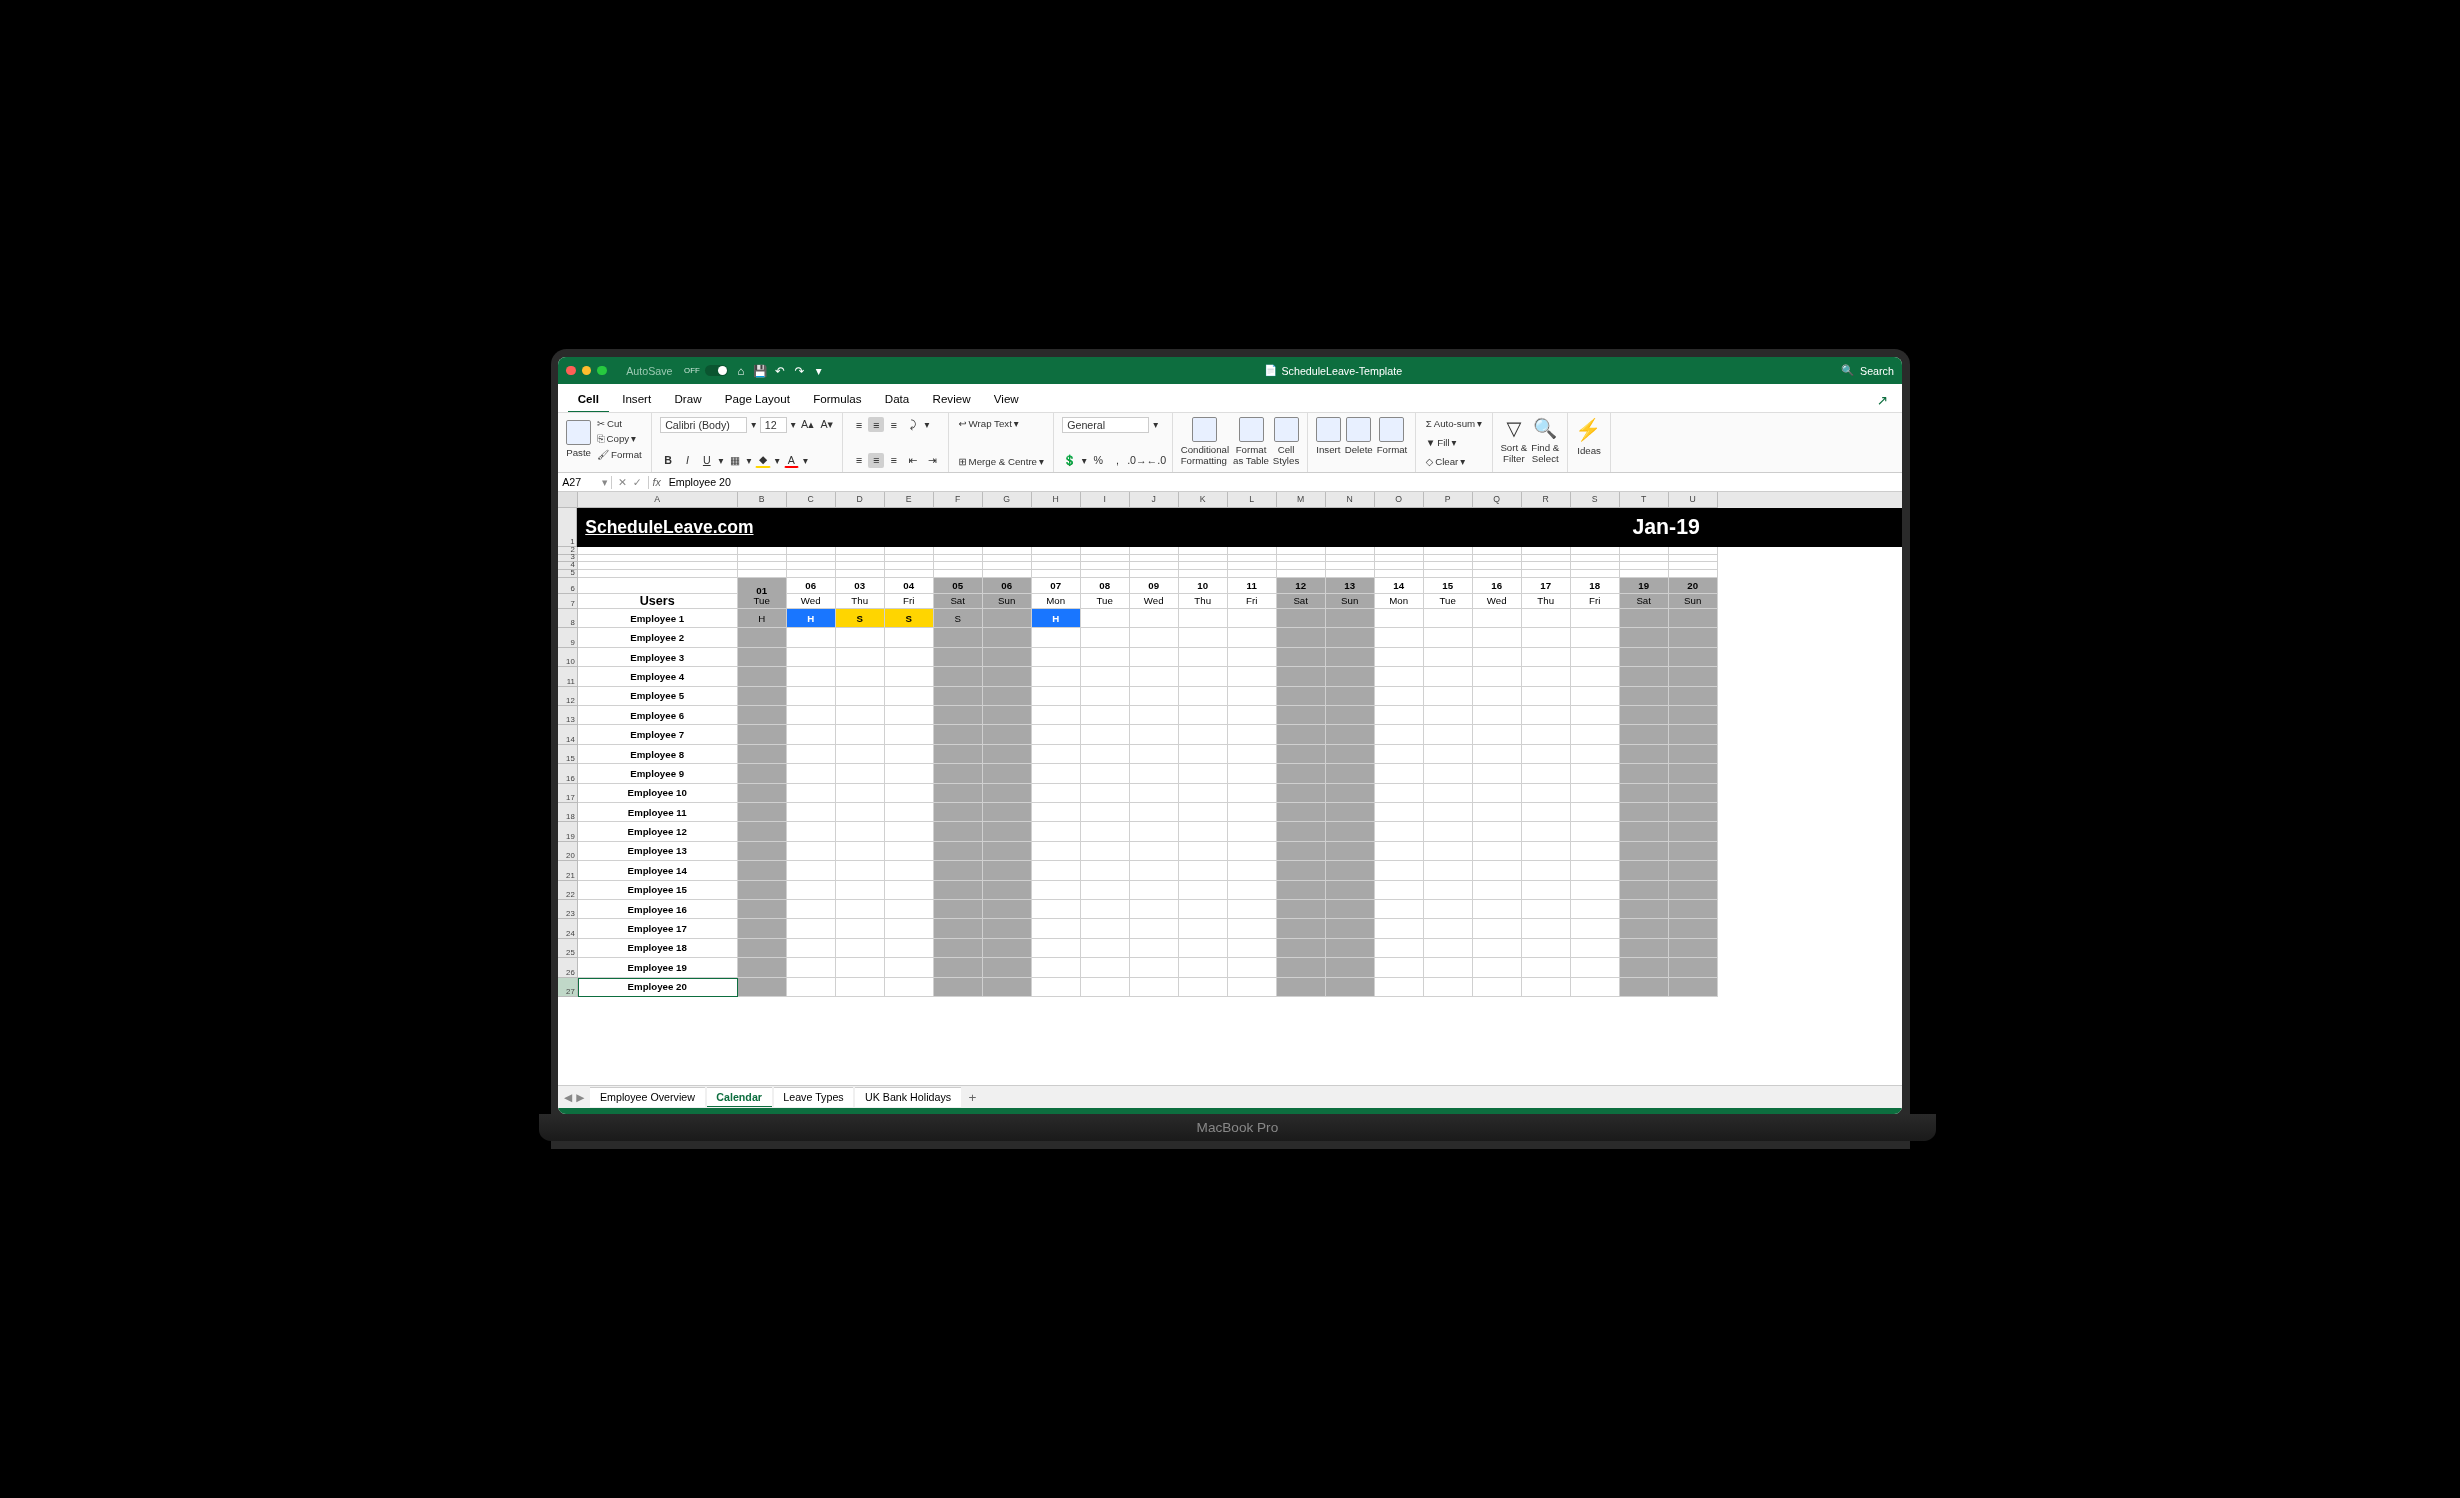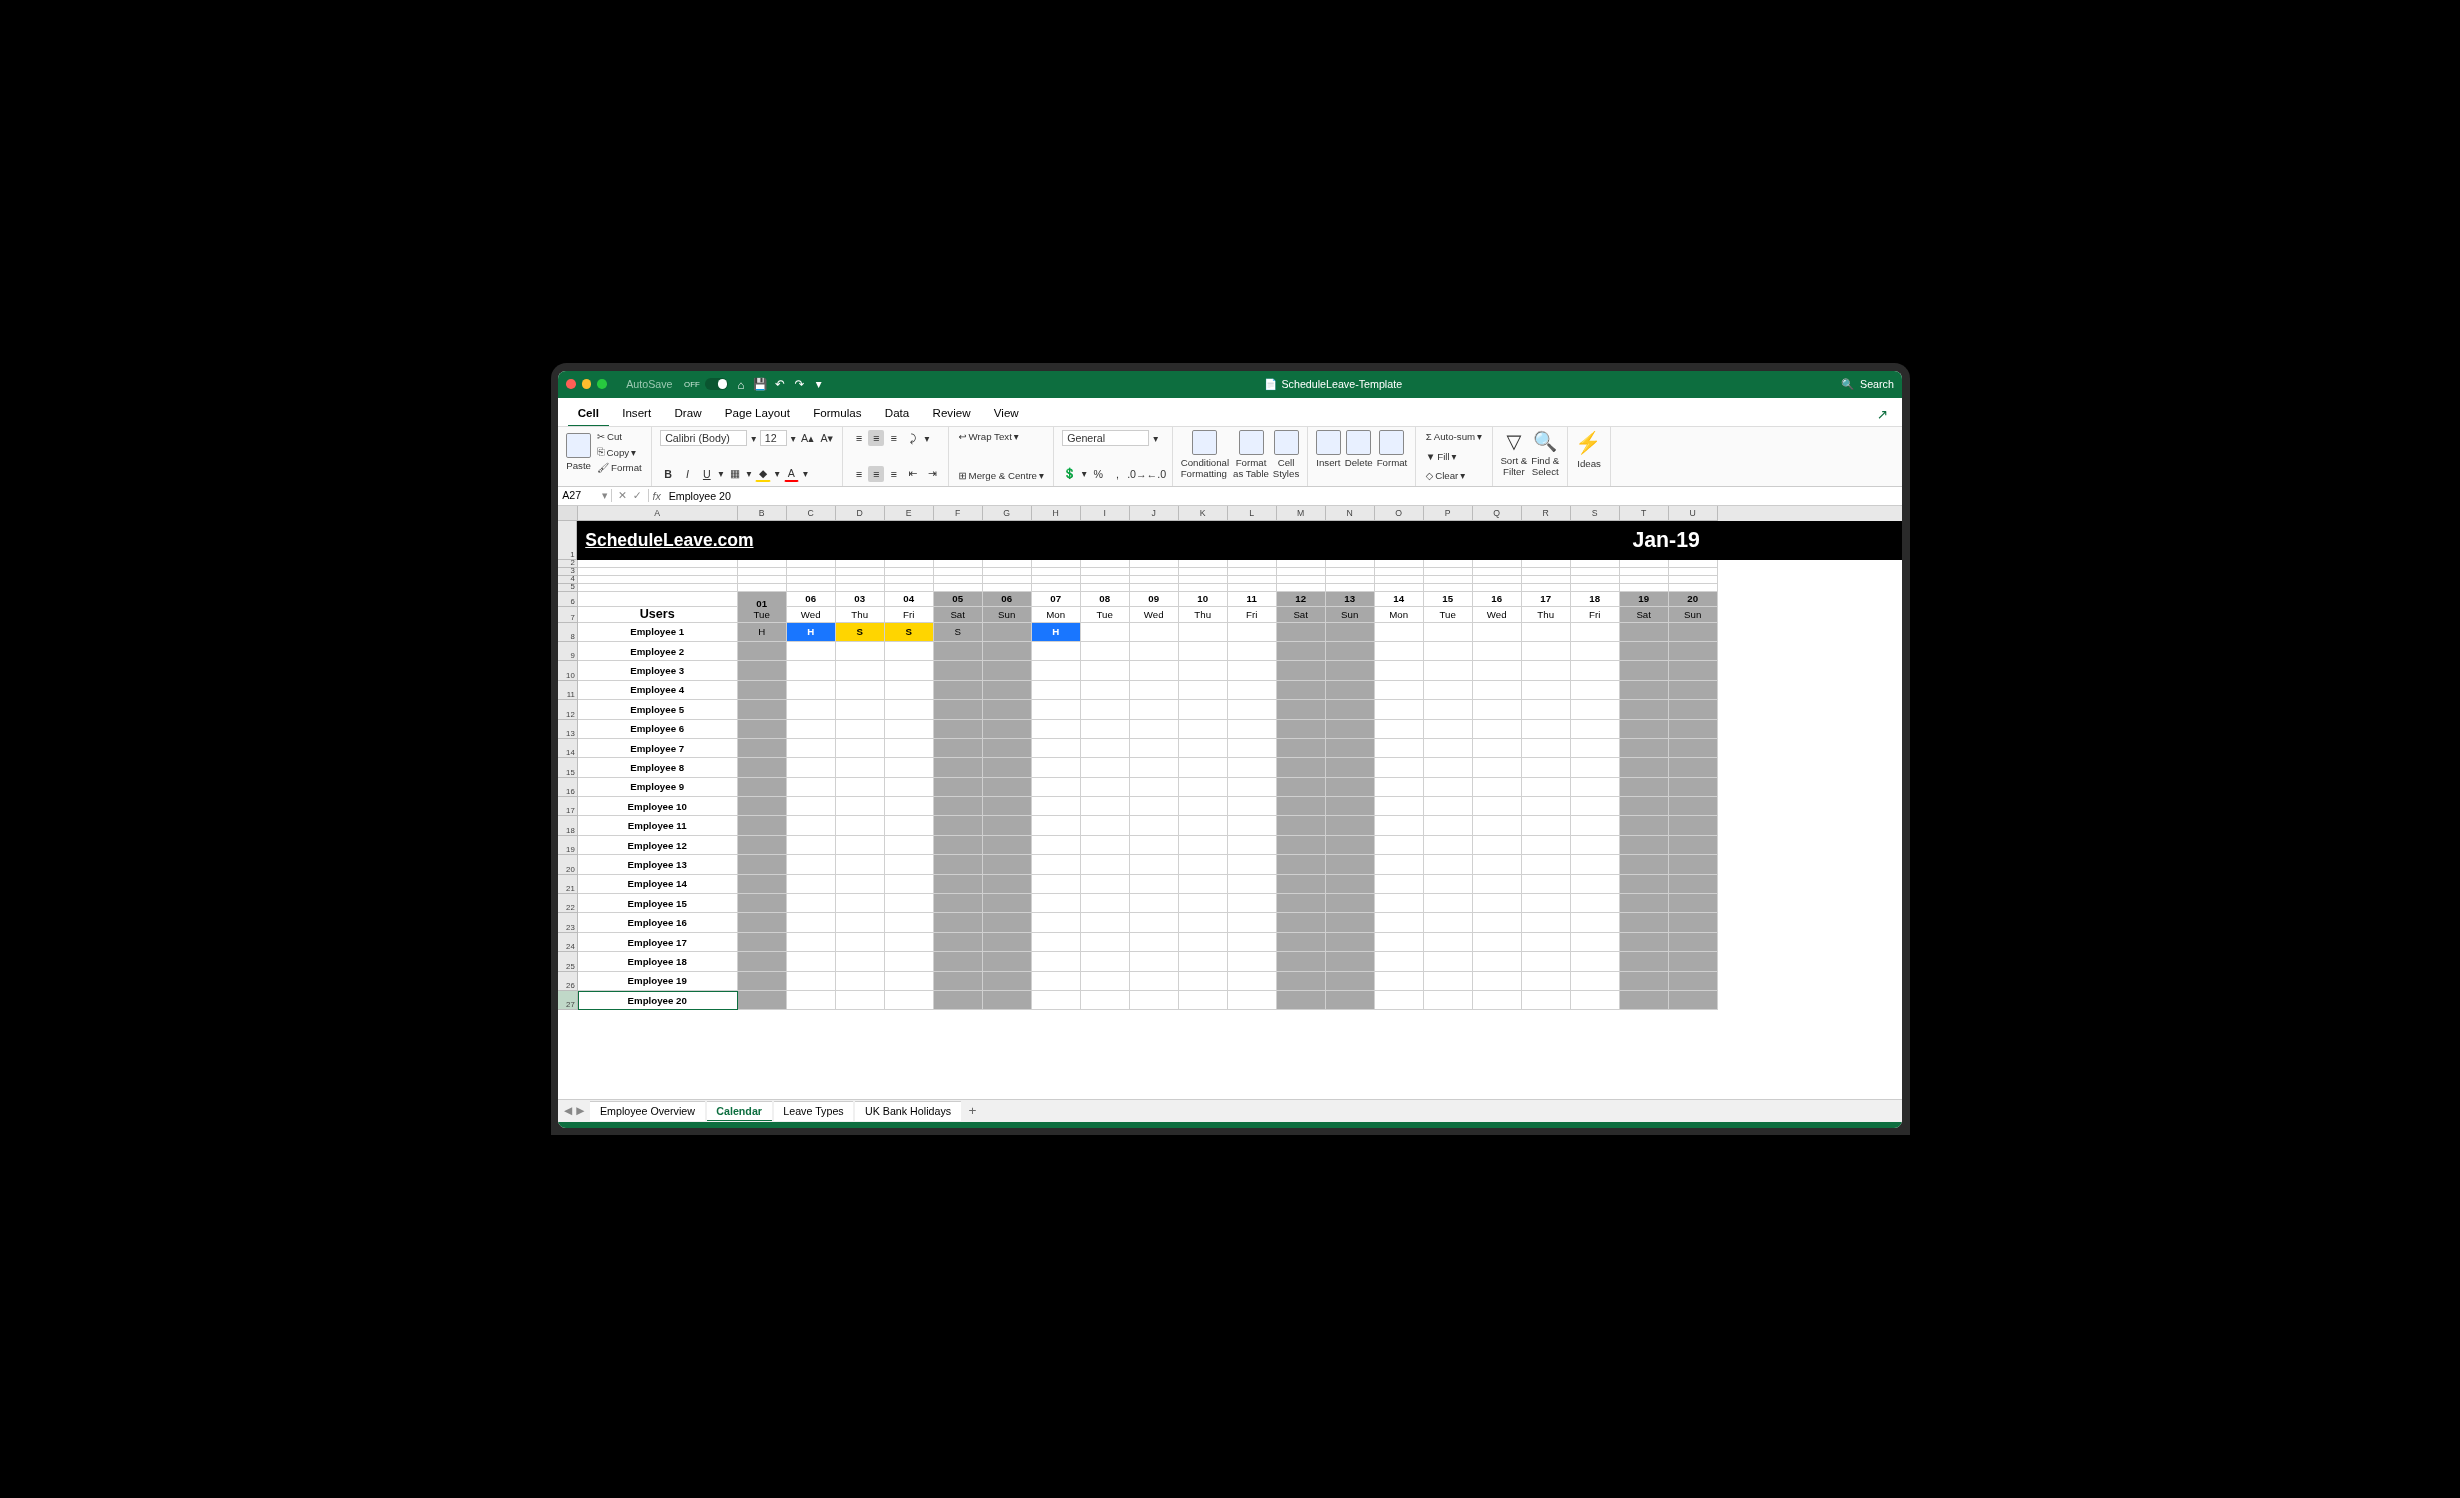--- a/index.html
+++ b/index.html
@@ -1045,14 +1045,15 @@
           <div class="sheet-tab">Employee Overview</div>
           <div class="sheet-tab active">Calendar</div>
           <div class="sheet-tab">Leave Types</div>
           <div class="sheet-tab">UK Bank Holidays</div>
         </div>
   <div class="add-sheet">+</div>
 </div>
 <div class="status-bar"></div>
 
 </div>
+<div class="laptop-base">MacBook Pro</div>
 </div>
 
 
 </body></html>

